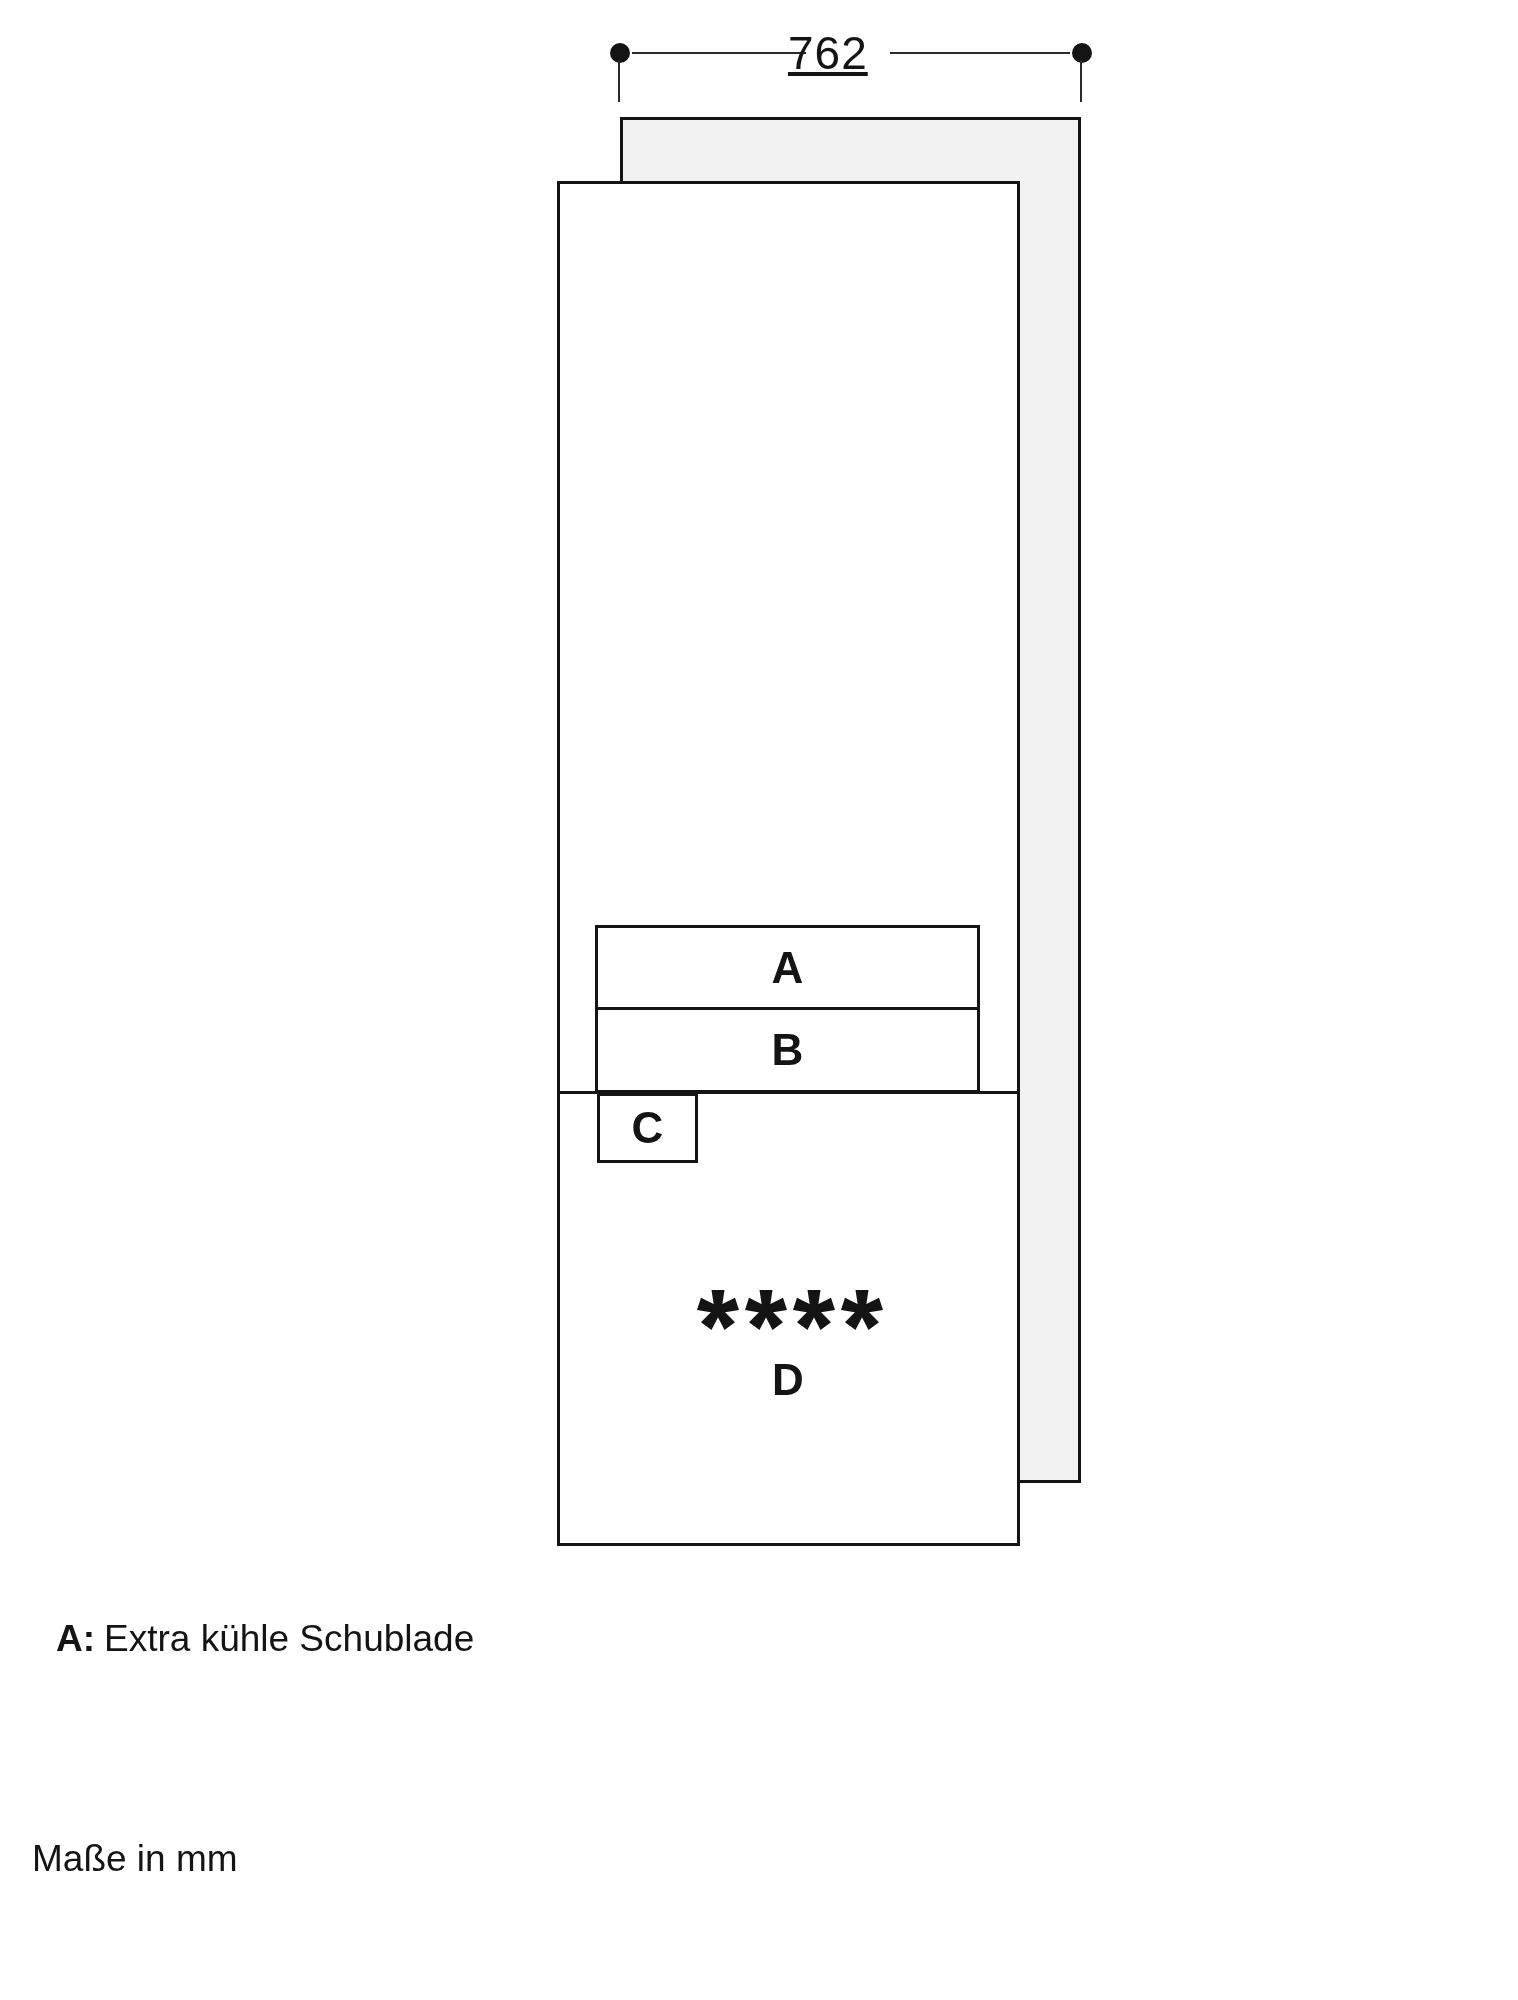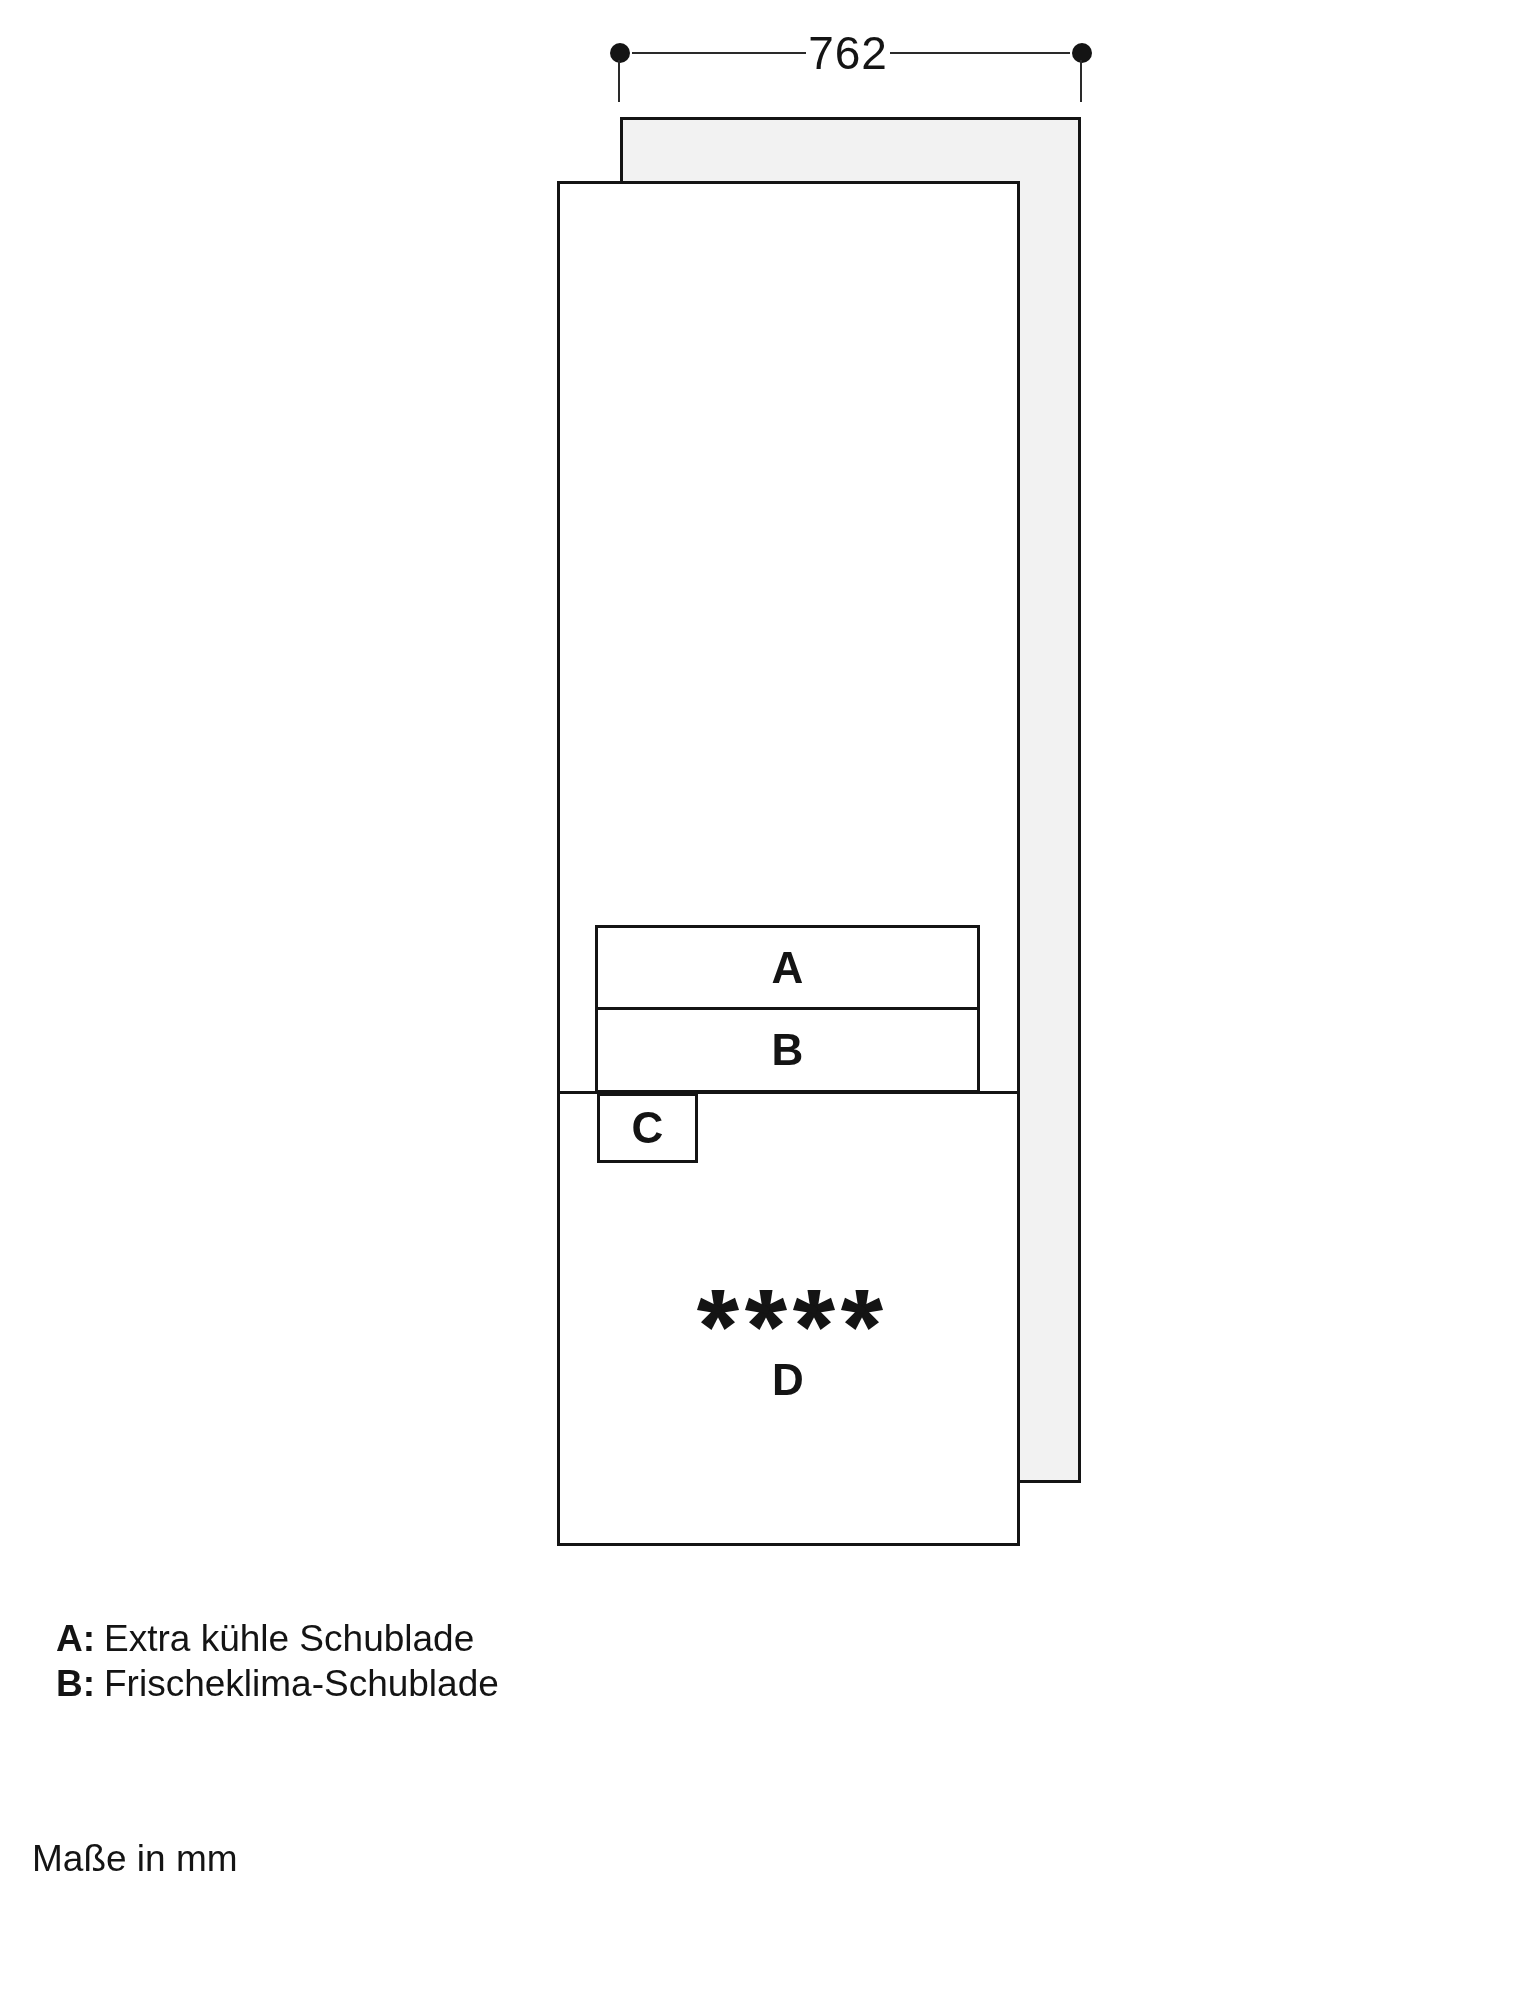--- a/index.html
+++ b/index.html
@@ -27,26 +27,26 @@
   .dim-seg {
     height: 2px;
     background: #2a2a2a;
   }
   .ext-line {
     width: 2px;
     background: #2a2a2a;
   }
   .dim-label {
     left: 788px; top: 30px; width: 120px;
-    text-align: center;
     font-size: 46px;
     line-height: 46px;
     letter-spacing: 1px;
     color: #141414;
     white-space: nowrap;
+    text-decoration: underline;
   }
 
   
   .panel-back {
     left: 620px; top: 117px;
     width: 461px; height: 1366px;
     background: #f2f2f2;
     border: 3px solid #141414;
     box-sizing: border-box;
   }
@@ -170,20 +170,17 @@
       <polygon class="star-arm" points="-3,3 -6.5,-20 6.5,-20 3,3" transform="rotate(288)"></polygon>
     </g>
   </svg>
 
   <div class="abs comp-letter label-d">D</div>
 
   <div class="abs legend">
     <div>
       <span class="legend-key">A:</span><span>Extra kühle Schublade</span>
     </div>
-    <div>
-      <span class="legend-key">B:</span><span>Frischeklima-Schublade</span>
-    </div>
   </div>
 
   <div class="abs units-note">Maße in mm</div>
 
 </div>
 
 </body></html>

